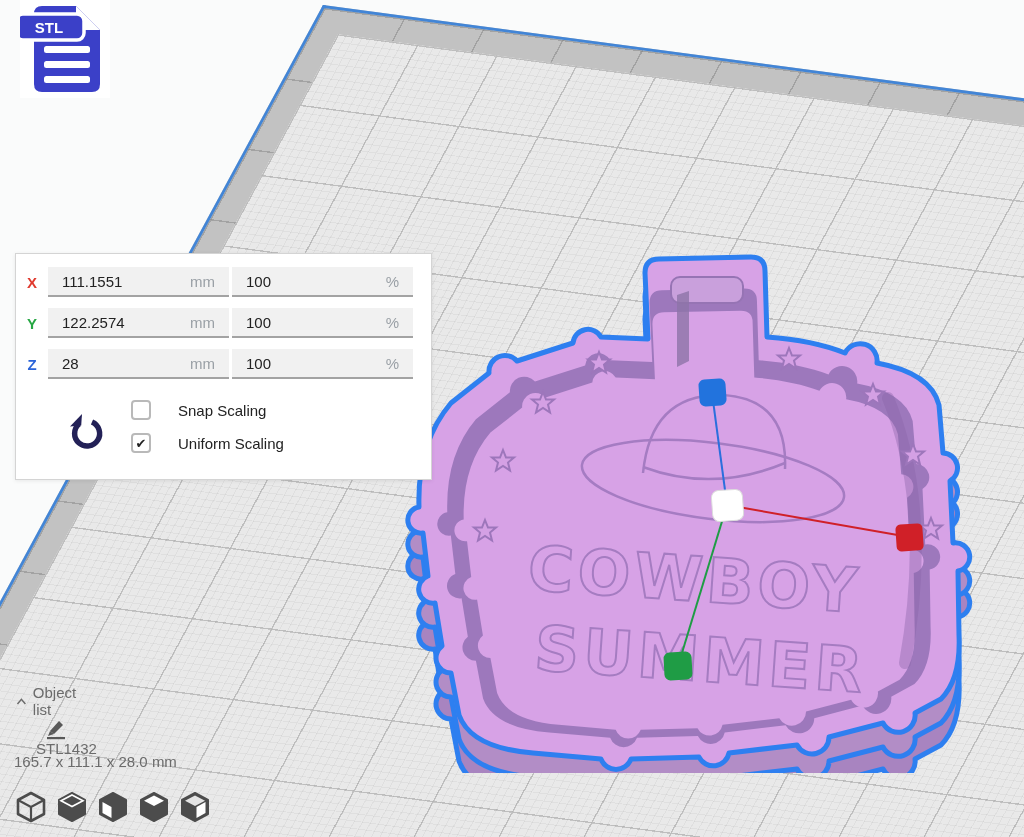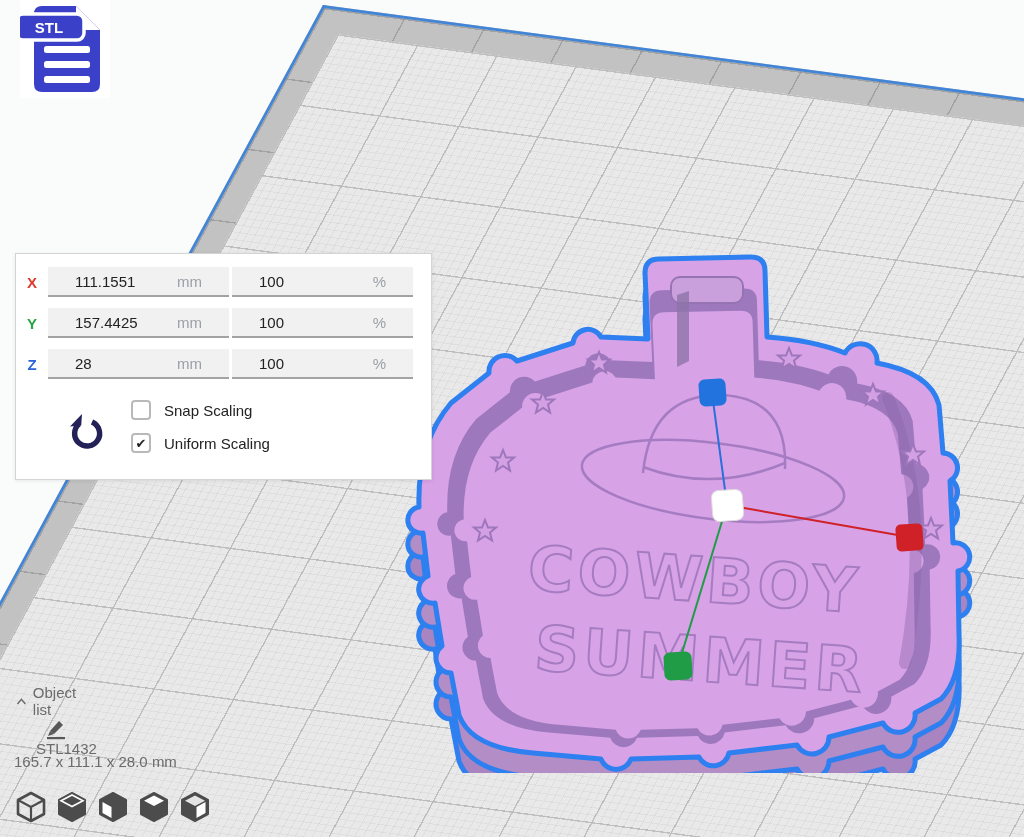--- a/index.html
+++ b/index.html
@@ -29,30 +29,30 @@
 
   
   .scale-panel { position:absolute; left:15px; top:253px; width:417px; height:227px;
     background:#ffffff; border:1px solid #d4d4d4; box-shadow:0 1px 4px rgba(0,0,0,.08);
     z-index:5; font-size:15px; color:#222; }
   .axis-row { position:absolute; left:0; height:30px; display:flex; align-items:center; }
   .axis-row.r0 { top:13px; } .axis-row.r1 { top:54px; } .axis-row.r2 { top:95px; }
   .axis-label { width:32px; text-align:center; font-weight:bold; font-size:15px; }
   .axis-x { color:#e03a2e; } .axis-y { color:#27a744; } .axis-z { color:#2b64d8; }
   .field { width:181px; height:30px; background:#f1f1f1; border-bottom:2px solid #a3a3a3;
-    display:flex; align-items:center; justify-content:space-between; padding:0 27px; }
+    display:flex; align-items:center; justify-content:space-between; padding:0 14px; }
   .field + .field { margin-left:3px; }
   .field-unit { color:#9aa0a6; }
   .panel-options { position:absolute; left:0; top:140px; width:100%; }
   .reset-btn { position:absolute; left:52px; top:20px; width:36px; height:38px; cursor:pointer; background:none; border:none; }
   .cb-row { position:absolute; left:115px; display:flex; align-items:center; }
   .cb-row.snap { top:6px; } .cb-row.uniform { top:39px; }
   .checkbox { width:20px; height:20px; background:#fff; border:2px solid #b9b9b9; border-radius:4px;
     display:flex; align-items:center; justify-content:center; font-size:13px; color:#222; }
-  .cb-label { margin-left:13px; color:#222; }
+  .cb-label { margin-left:27px; color:#222; }
 
   
   .stl-wrap { position:absolute; left:0; top:0; width:90px; height:98px; background:#ffffff; z-index:6;margin-left:20px; }
 
   
   .footer-block { position:absolute; left:0; top:680px; z-index:4; color:#6b6b6b; font-size:15px; }
   .obj-header { position:absolute; left:16px; top:4px; display:flex; align-items:center; cursor:pointer; }
   .obj-header .txt { margin-left:6px; }
   .obj-item { position:absolute; left:16px; top:38px; display:flex; align-items:center;flex-direction:column; }
   .obj-item .txt { margin-left:20px; }
@@ -138,21 +138,21 @@
       </div>
       <div class="field">
         <span class="field-value">100</span>
         <span class="field-unit">%</span>
       </div>
     </div>
 
     <div class="axis-row r1">
       <span class="axis-label axis-y">Y</span>
       <div class="field">
-        <span class="field-value">157.4425</span>
+        <span class="field-value">122.2574</span>
         <span class="field-unit">mm</span>
       </div>
       <div class="field">
         <span class="field-value">100</span>
         <span class="field-unit">%</span>
       </div>
     </div>
 
     <div class="axis-row r2">
       <span class="axis-label axis-z">Z</span>

